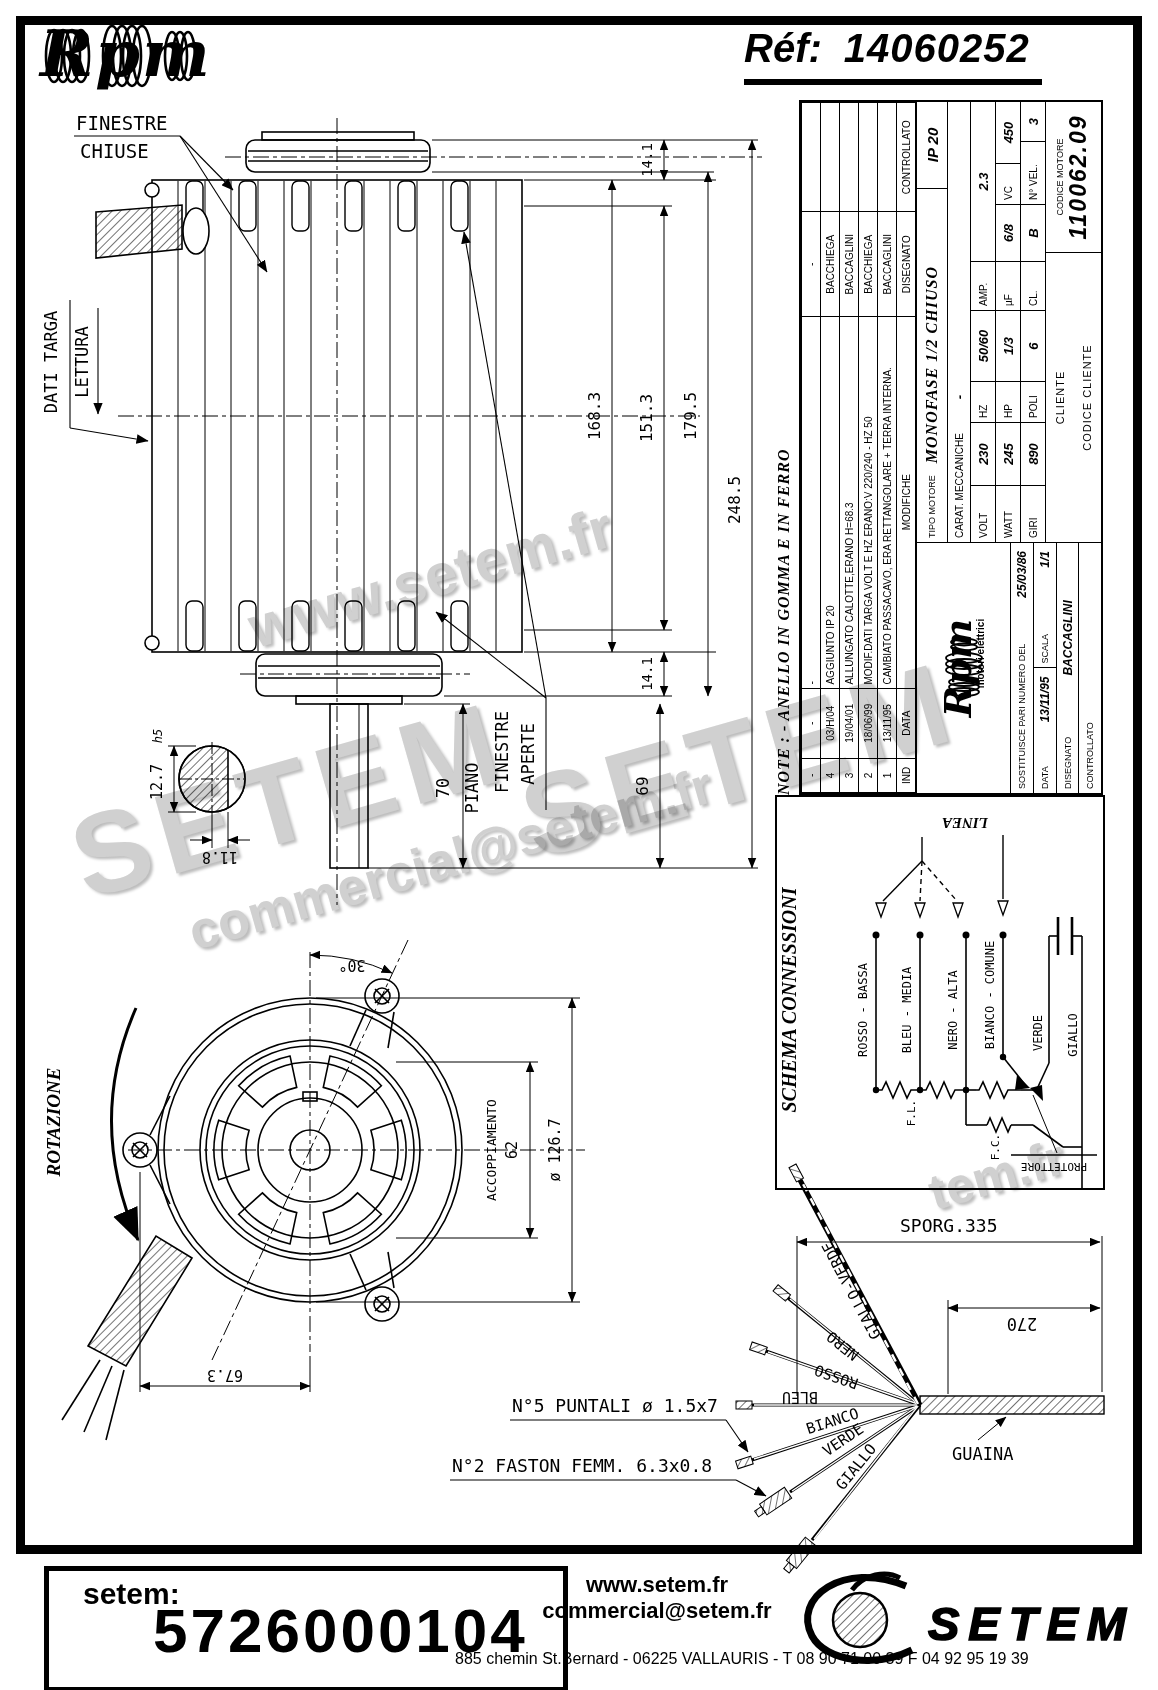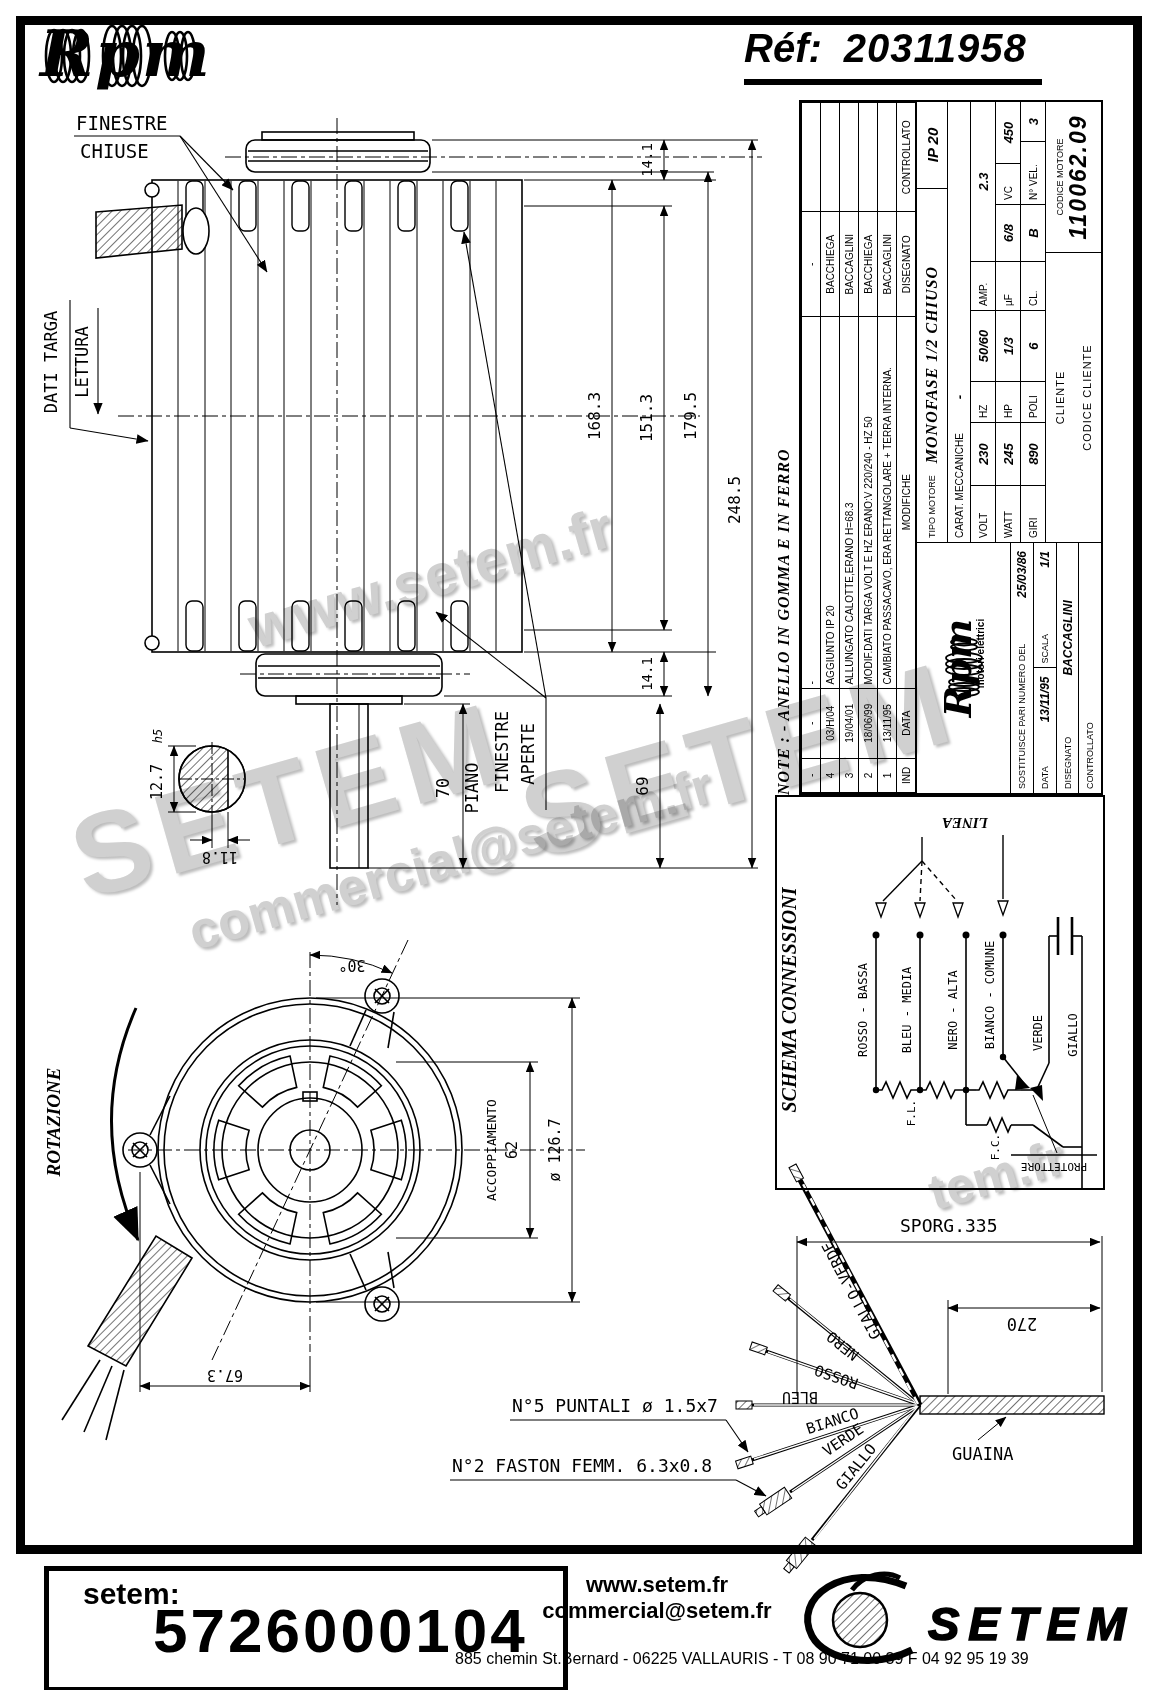--- a/index.html
+++ b/index.html
@@ -401,21 +401,21 @@
         <ellipse cx="110" cy="40" rx="9" ry="30"></ellipse>
       <ellipse cx="140" cy="40" rx="7" ry="24"></ellipse>
         <ellipse cx="148" cy="40" rx="7" ry="24"></ellipse>
       <ellipse cx="156" cy="40" rx="7" ry="24"></ellipse>
     </g>
   </svg>
   <span class="brand-script">Rpm</span>
 </div>
 
 <div class="ref">
-  <span>Réf:</span><span class="num">20311958</span>
+  <span>Réf:</span><span class="num">14060252</span>
 </div>
 
 <div class="tb-wrap">
   <div class="tb-inner">
     <div class="note-line">
       <span>NOTE :</span>
       <span>- ANELLO IN GOMMA E IN FERRO</span>
     </div>
     <div class="tb-frame">
       <table class="rev">

